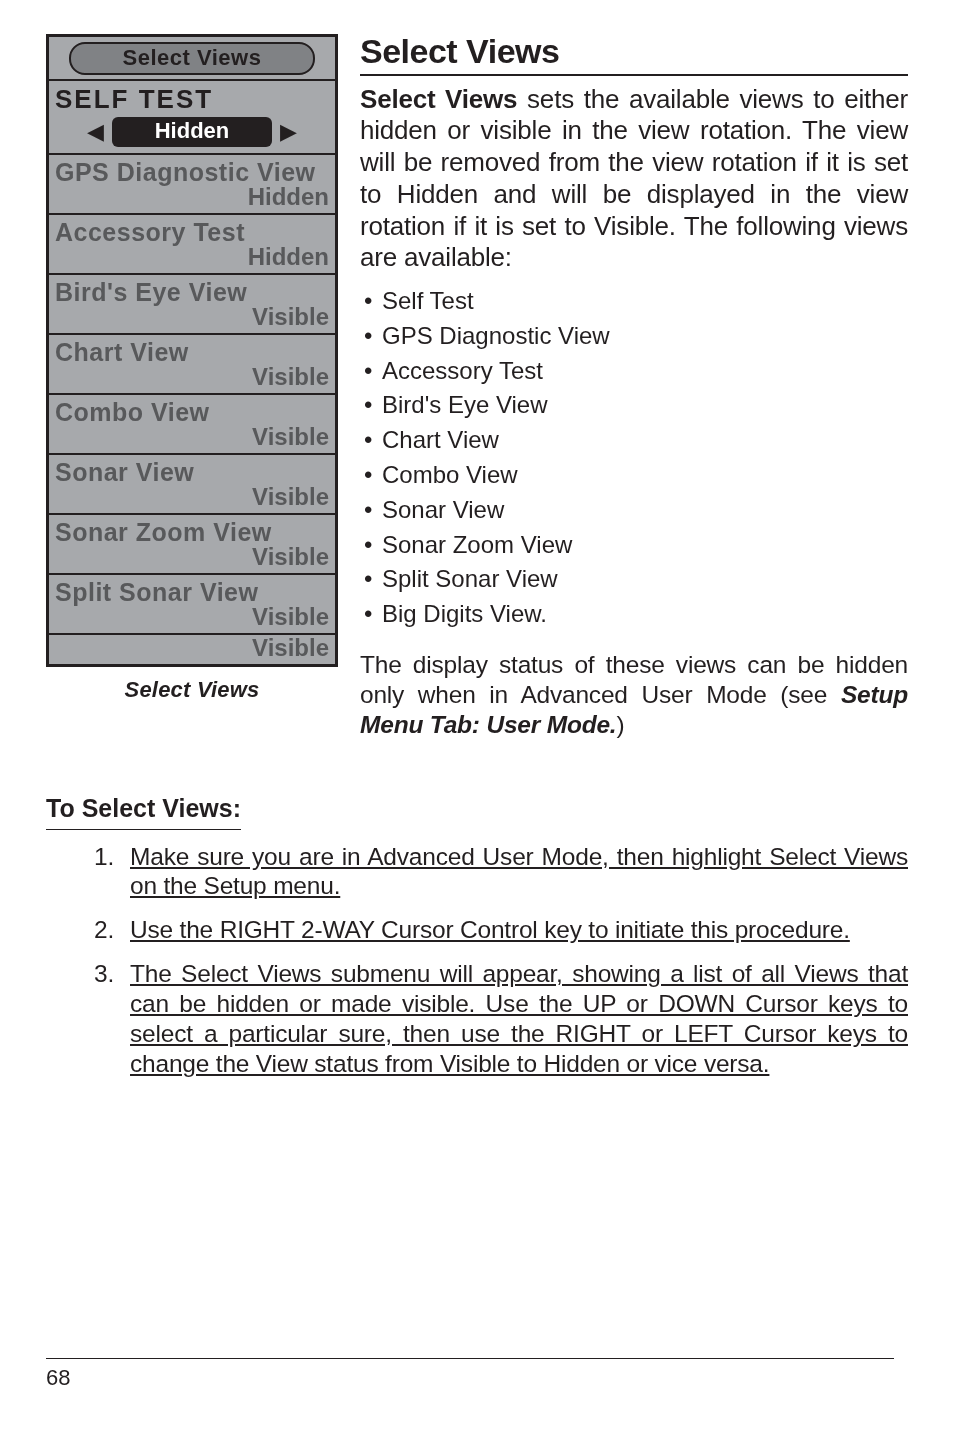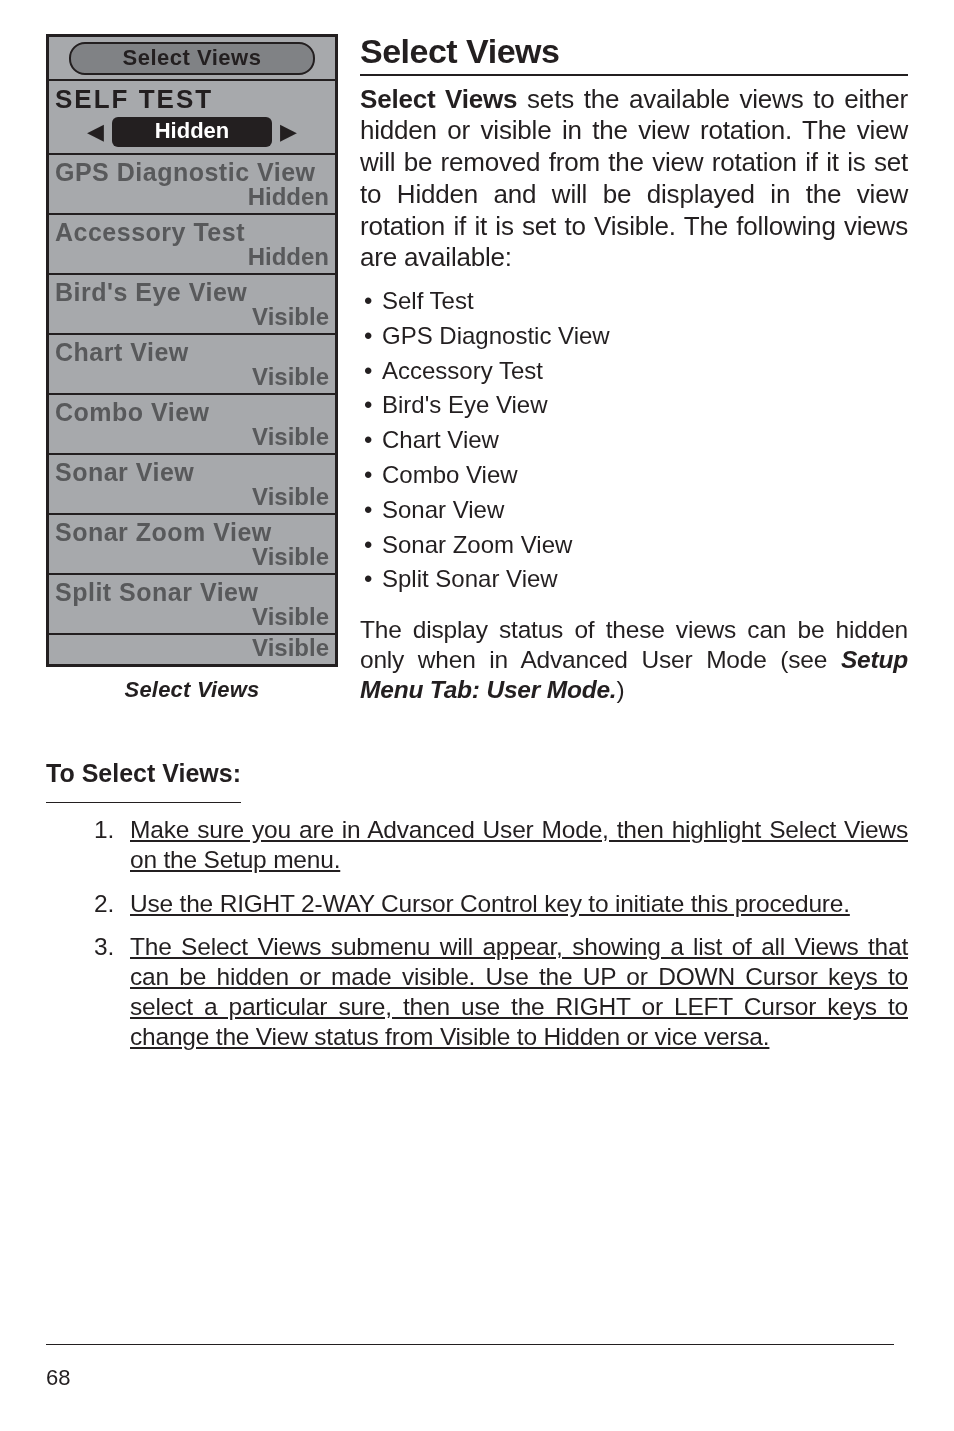--- a/index.html
+++ b/index.html
@@ -152,21 +152,21 @@
 
   
   .lower {
     margin-top: 54px;
   }
   .subhead {
     font-weight: 700;
     font-size: 25px;
     display: inline-block;
     border-bottom: 1.5px solid #231f20;
-    padding-bottom: 14px;
+    padding-bottom: 6px;
     margin-bottom: 12px;
     text-align: center;
   }
   .steps {
     list-style: none;
     counter-reset: st;
     padding-left: 48px;
     text-decoration: underline;
   }
   .steps li {
@@ -185,21 +185,21 @@
     left: 0;
     top: 0;
   }
 
   .footer {
     position: absolute;
     left: 46px;
     right: 60px;
     bottom: 40px;
     border-top: 1.5px solid #231f20;
-    padding-top: 20px;
+    padding-top: 6px;
     font-size: 22px;
   }
 </style>
 </head>
 <body>
 
 <div class="columns">
   <div>
     <div class="lcd">
       <div class="lcd-title-wrap">
@@ -263,20 +263,21 @@
     <ul class="bullets">
       <li>Self Test</li>
       <li>GPS Diagnostic View</li>
       <li>Accessory Test</li>
       <li>Bird's Eye View</li>
       <li>Chart View</li>
       <li>Combo View</li>
       <li>Sonar View</li>
       <li>Sonar Zoom View</li>
       <li>Split Sonar View</li>
+      <li>Big Digits View.</li>
     </ul>
     <p class="para2">
       <span>The display status of these views can be hidden only when in Advanced User Mode (see </span><span class="ref">Setup Menu Tab: User Mode.</span><span>)</span>
     </p>
   </div>
 </div>
 
 <div class="lower">
   <div class="subhead">To Select Views:</div>
   <ol class="steps">

